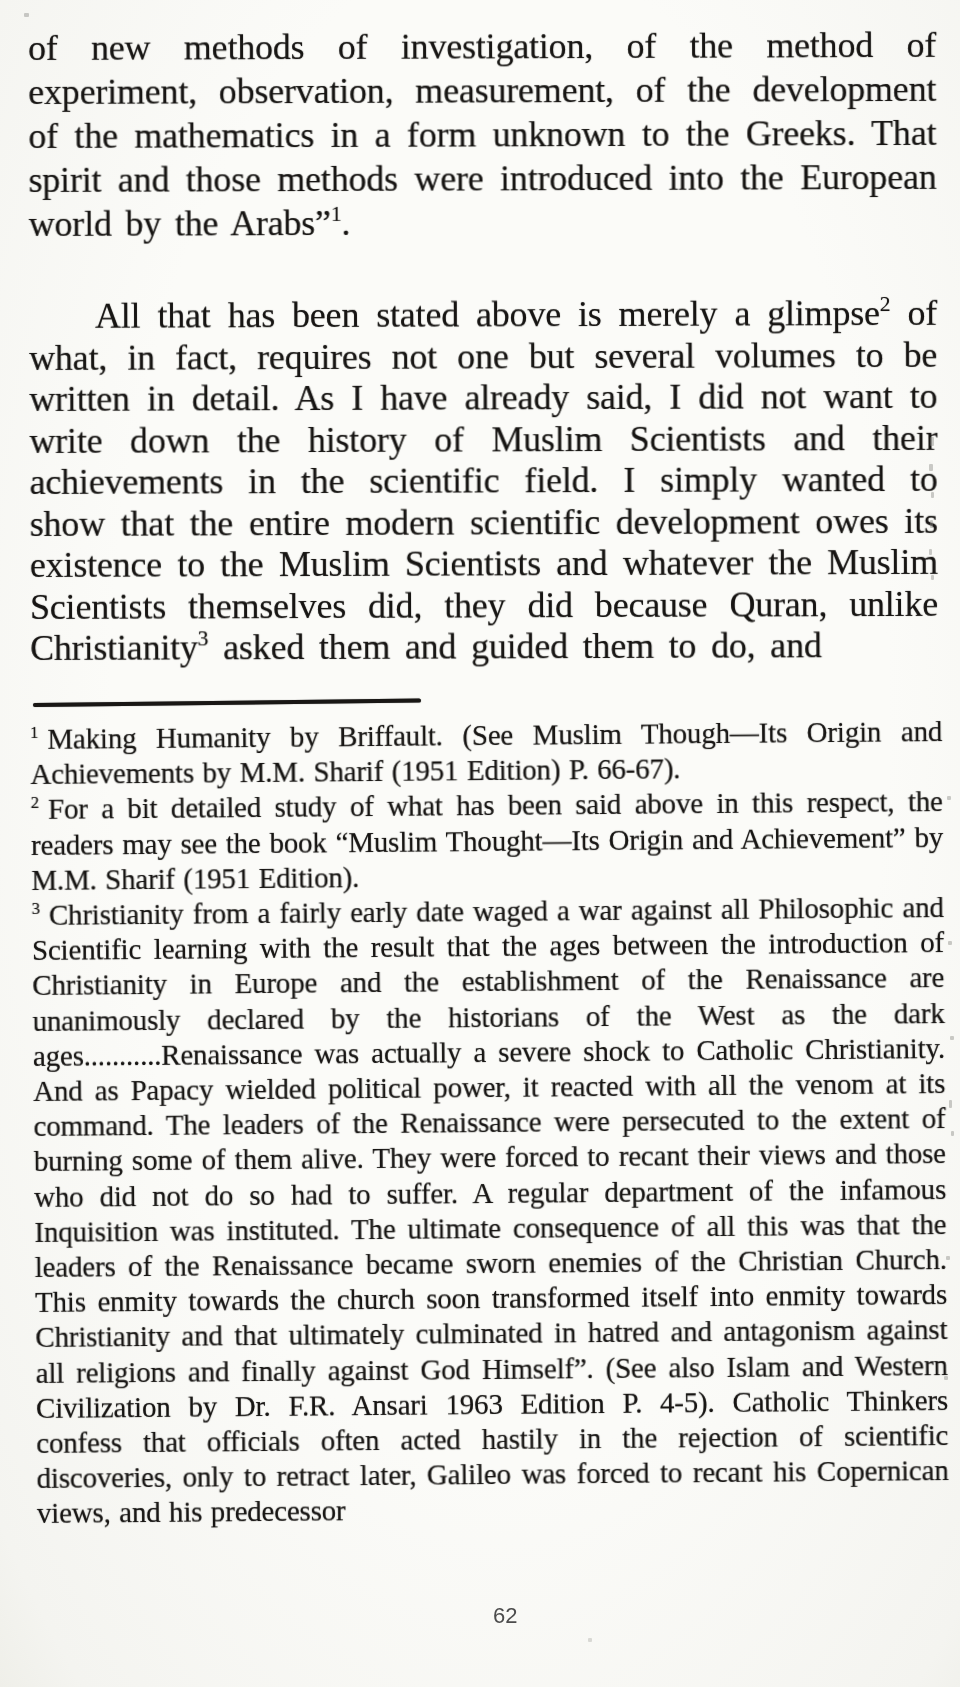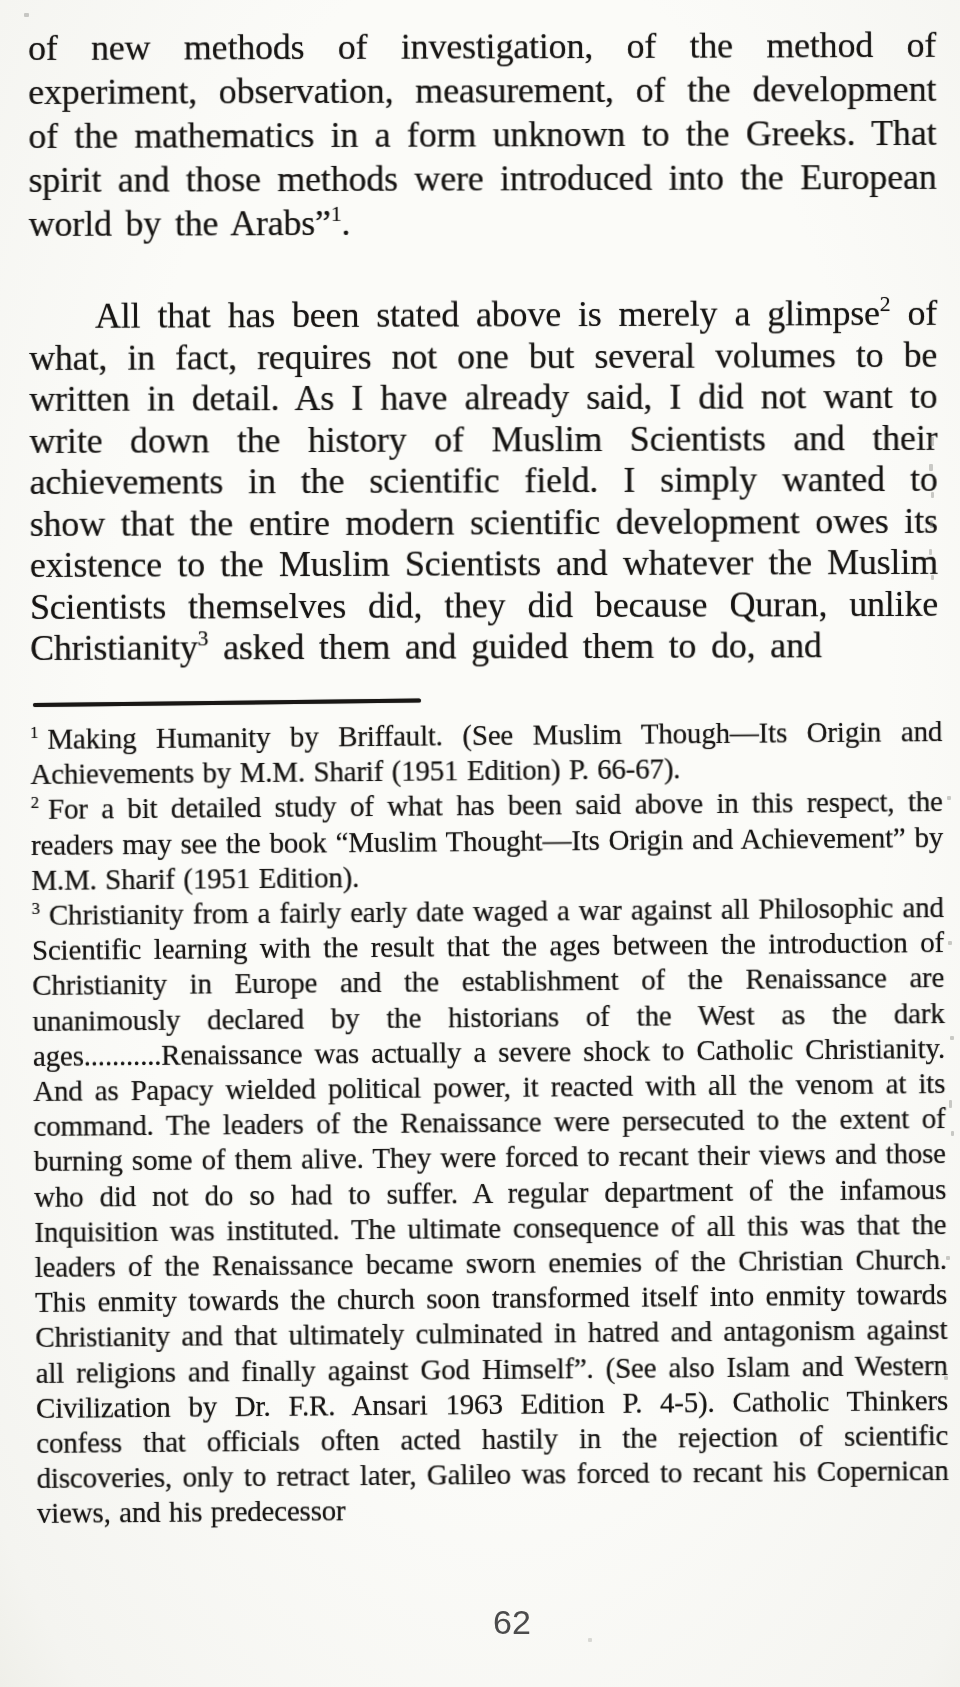--- a/index.html
+++ b/index.html
@@ -78,21 +78,21 @@
     font-size: 0.58em;
     line-height: 0;
     vertical-align: 11px;
     margin-right: 9px;
   }
   .page-number {
     position: absolute;
     left: 493px;
     top: 1603px;
     font-family: "Liberation Sans", "DejaVu Sans", sans-serif;
-    font-size: 34px;
+    font-size: 22px;
     color: #4c4c4c;
   }
   .artifact {
     position: absolute;
     background: #8d8d89;
     opacity: 0.45;
     border-radius: 1px;
   }
   .a1  { left: 24px;  top: 13px;   width: 5px; height: 4px; }
   .a2  { left: 930px; top: 437px;  width: 4px; height: 9px; }

